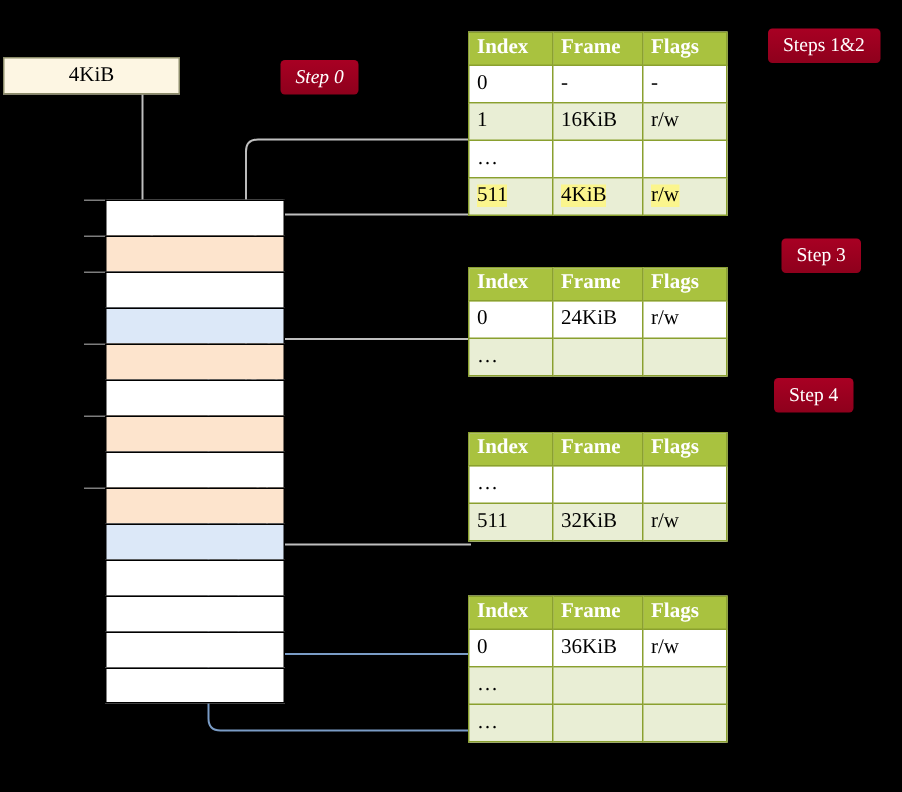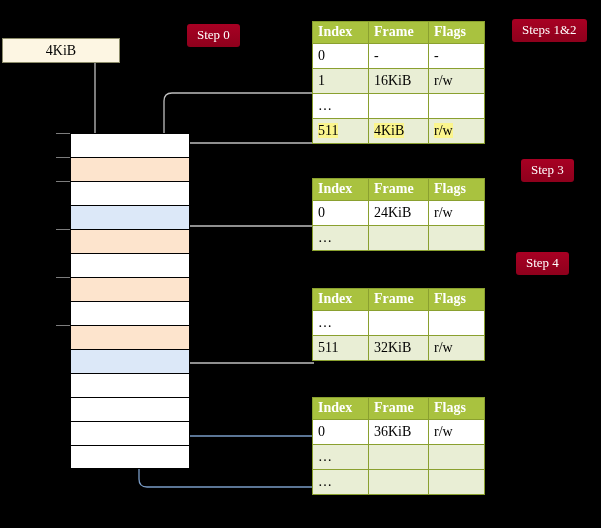--- a/index.html
+++ b/index.html
@@ -151,21 +151,21 @@
   <div id="memticks">
       <div class="mem-tick" style="top: 133px;"></div>
       <div class="mem-tick" style="top: 157px;"></div>
       <div class="mem-tick" style="top: 181px;"></div>
       <div class="mem-tick" style="top: 229px;"></div>
       <div class="mem-tick" style="top: 277px;"></div>
       <div class="mem-tick" style="top: 325px;"></div>
     </div>
 
   <div id="badges">
-      <div class="step-badge" style="left: 187px; top: 24px;">Step 0</div>
+      <div class="step-badge" style="left: 187px; top: 40px; font-style: italic;">Step 0</div>
       <div class="step-badge" style="left: 512px; top: 19px;">Steps 1&amp;2</div>
       <div class="step-badge" style="left: 521px; top: 159px;">Step 3</div>
       <div class="step-badge" style="left: 516px; top: 252px;">Step 4</div>
     </div>
 
   <div id="tables">
       <table class="ptable" style="left: 312px; top: 21px;">
         <colgroup>
           <col class="c-index">
           <col class="c-frame">

